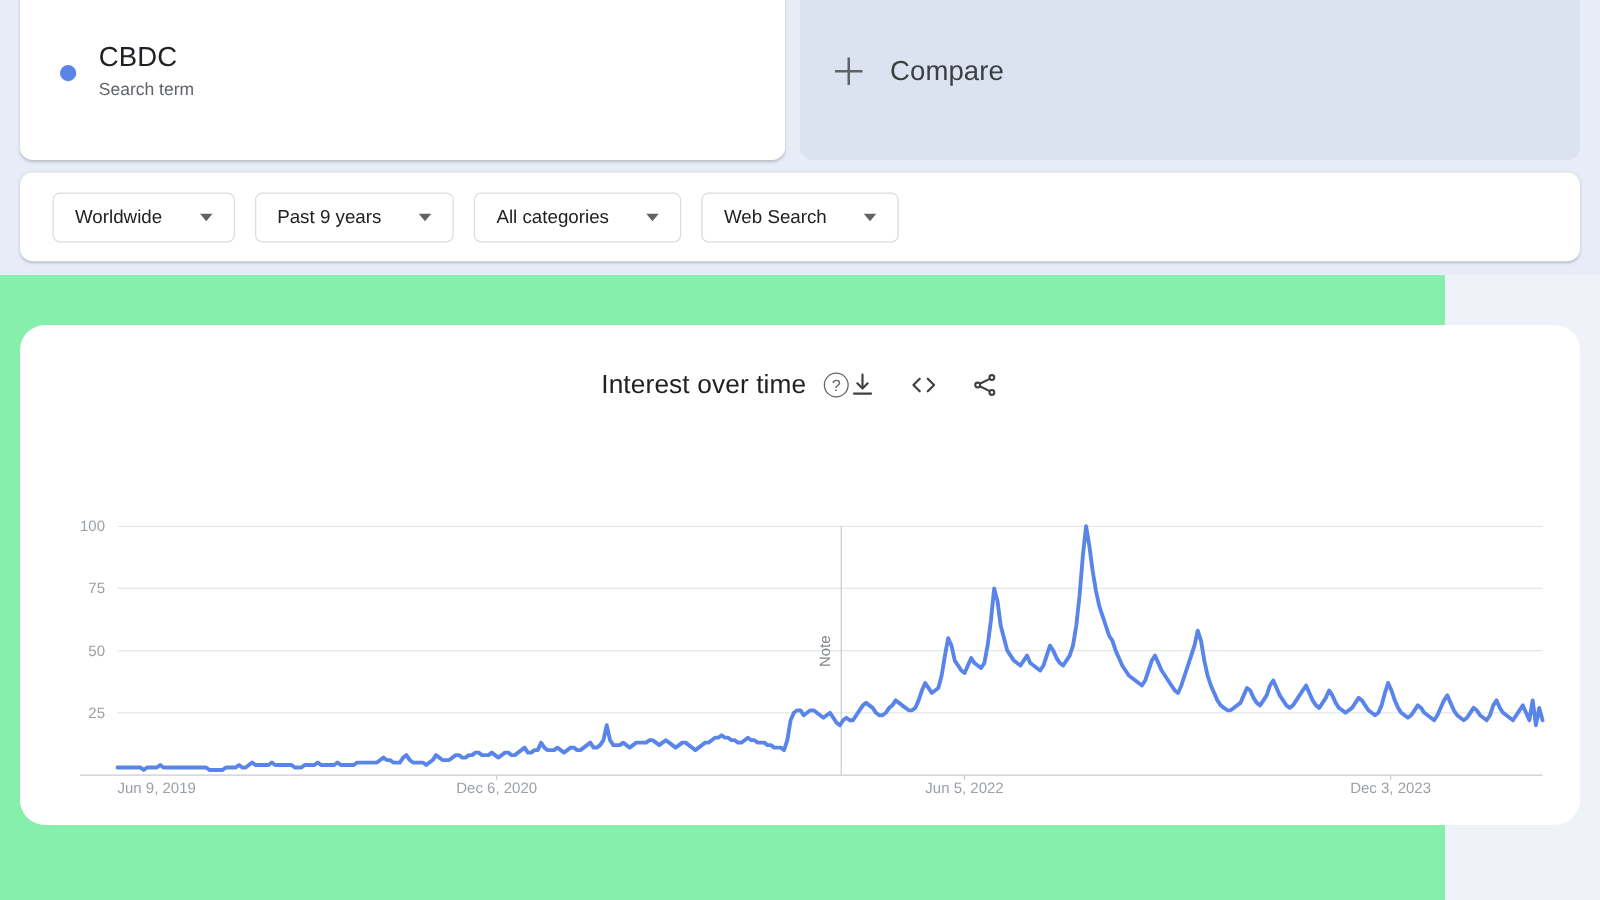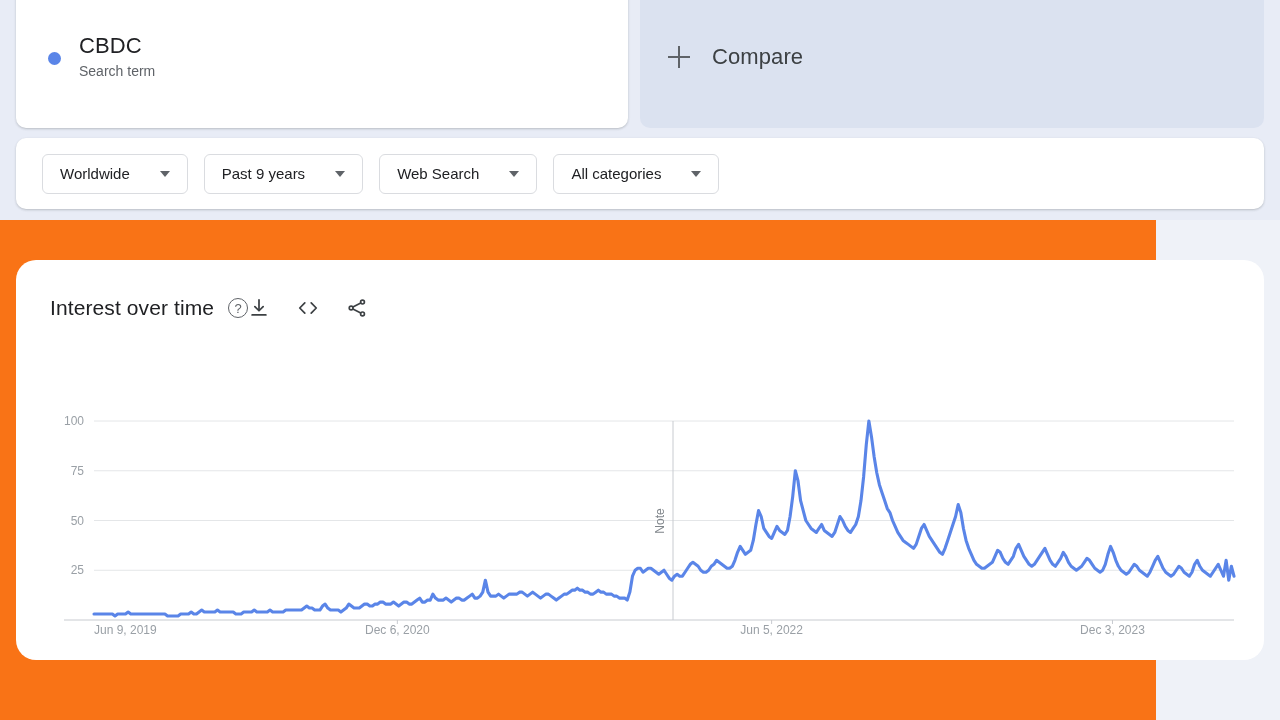--- a/index.html
+++ b/index.html
@@ -2,21 +2,21 @@
 <html><head>
 <meta charset="utf-8">
 <style>
   * { box-sizing: border-box; margin: 0; padding: 0; }
   html, body {
     width: 1280px; height: 720px;
     font-family: "Liberation Sans", sans-serif;
     background: #eff2f8;
     overflow: hidden;
   }
-  #page { position: relative; width: 1156px; height: 720px; background: #f97316; }
+  #page { position: relative; width: 1156px; height: 720px; background: #86efac; }
 
   
   .top-band {
     position: absolute; top: 0; left: 0; width: 1280px; height: 220px;
     background: #e8ecf6;
   }
 
   
   .term-row {
     position: absolute; top: -14px; left: 16px; width: 1248px; height: 142px;
@@ -67,21 +67,21 @@
     border-right: 5.5px solid transparent; border-top: 6px solid #5f6368;
   }
 
   
   .chart-card {
     position: absolute; top: 260px; left: 16px; width: 1248px; height: 400px;
     background: #ffffff; border-radius: 20px;
   }
   .chart-head {
     position: absolute; top: 30px; left: 34px; right: 34px; height: 36px;
-    display: flex; align-items: center; justify-content: flex-start;
+    display: flex; align-items: center; justify-content: center;
   }
   .chart-title-wrap { display: flex; align-items: center; gap: 14px; }
   .chart-title { font-size: 21px; color: #202124; letter-spacing: .1px; }
   .help-icon {
     width: 20px; height: 20px; border: 1.6px solid #5f6368; border-radius: 50%;
     font-size: 13px; color: #5f6368; display: flex; align-items: center;
     justify-content: center; line-height: 1; cursor: pointer;
   }
   .chart-actions { display: flex; align-items: center; gap: 26px; }
   .act { cursor: pointer; display: flex; align-items: center; }
@@ -115,25 +115,25 @@
   <div class="filter-bar">
     <div class="filter-chip">
       <span class="chip-label">Worldwide</span>
       <span class="caret"></span>
     </div>
     <div class="filter-chip">
       <span class="chip-label">Past 9 years</span>
       <span class="caret"></span>
     </div>
     <div class="filter-chip">
-      <span class="chip-label">Web Search</span>
+      <span class="chip-label">All categories</span>
       <span class="caret"></span>
     </div>
     <div class="filter-chip">
-      <span class="chip-label">All categories</span>
+      <span class="chip-label">Web Search</span>
       <span class="caret"></span>
     </div>
   </div>
 
   <div class="chart-card">
 
     <div class="chart-head">
       <div class="chart-title-wrap">
         <div class="chart-title">Interest over time</div>
         <div class="help-icon">?</div>

